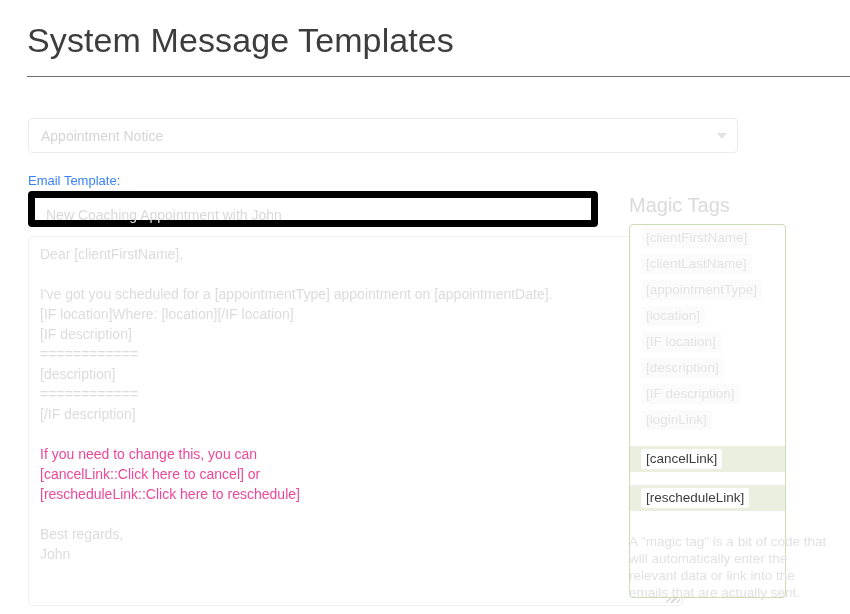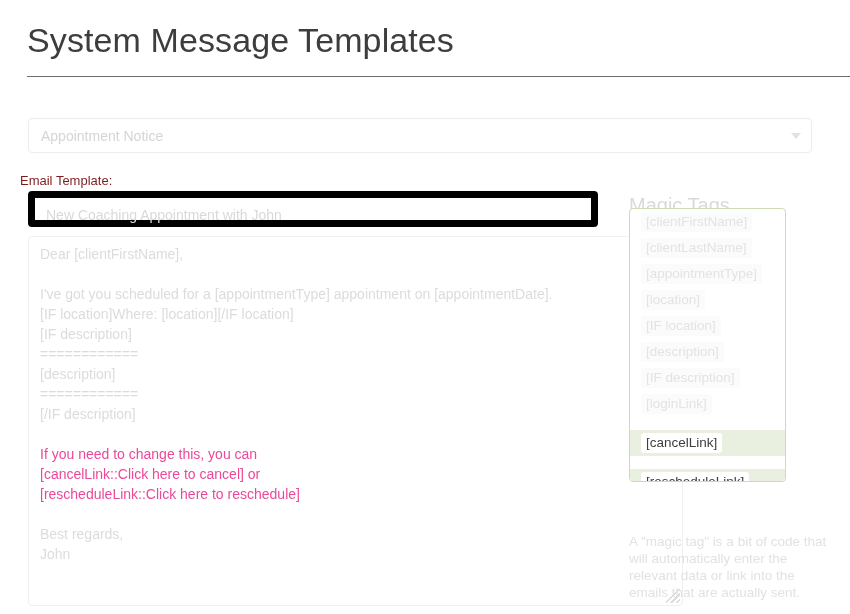--- a/index.html
+++ b/index.html
@@ -41,21 +41,21 @@
     width: 823px;
     height: 1px;
     background: #6d6d6d;
   }
 
   
   .template-select {
     position: absolute;
     left: 28px;
     top: 118px;
-    width: 784px;
+    width: 710px;
     height: 35px;
     border: 1px solid #ececec;
     border-radius: 4px;
     background: #ffffff;
     box-sizing: border-box;
   }
   .template-select .value {
     position: absolute;
     left: 12px;
     top: 9px;
@@ -70,24 +70,24 @@
     width: 0;
     height: 0;
     border-left: 5px solid transparent;
     border-right: 5px solid transparent;
     border-top: 6px solid #e2e2e2;
   }
 
   
   .field-label {
     position: absolute;
-    left: 20px;
+    left: 28px;
     top: 173px;
     font-size: 13px;
-    color: #7f1d1d;
+    color: #3b82f6;
     white-space: nowrap;
   }
 
   
   .subject-input {
     position: absolute;
     left: 28px;
     top: 191px;
     width: 570px;
     height: 36px;
@@ -149,23 +149,23 @@
     position: absolute;
     left: 629px;
     top: 194px;
     font-size: 20px;
     color: #dadada;
     white-space: nowrap;
   }
   .magic-box {
     position: absolute;
     left: 629px;
-    top: 208px;
+    top: 224px;
     width: 157px;
-    height: 274px;
+    height: 374px;
     border: 1px solid #cddcb6;
     border-radius: 4px;
     background: #ffffff;
     box-sizing: border-box;
     overflow: hidden;
   }
   .tag-row {
     height: 26px;
     display: flex;
     align-items: center;

